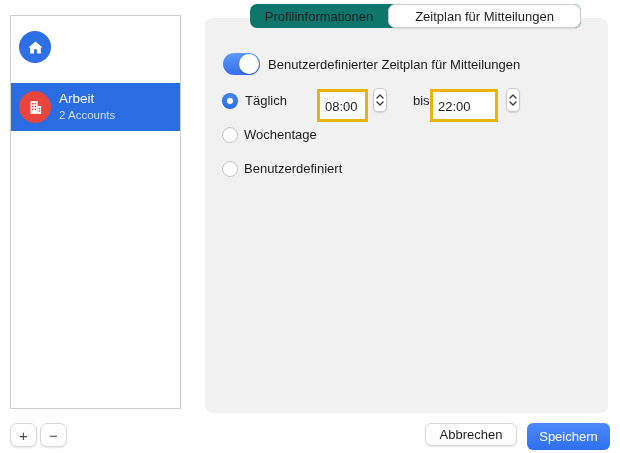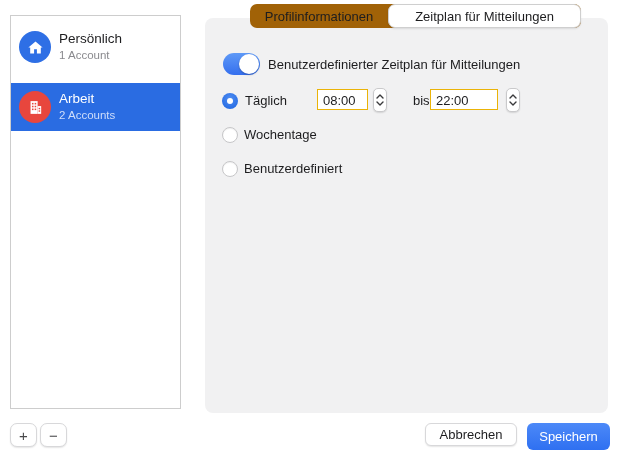--- a/index.html
+++ b/index.html
@@ -39,21 +39,21 @@
 
   
   .panel {
     left:205px; top:18px; width:403px; height:395px;
     background:#f1f1f2; border-radius:8px;
   }
 
   
   .segmented {
     left:250px; top:4px; width:331px; height:24px;
-    background:#a16207; border-radius:7px;
+    background:#0f766e; border-radius:7px;
     display:flex; align-items:stretch;
   }
   .segment {
     display:flex; align-items:center; justify-content:center;
     font-size:13px; color:#1d1d1f; white-space:nowrap;
   }
   .segment.plain { flex:0 0 138px; }
   .segment.pill {
     flex:1 1 auto;
     background:#ffffff;
@@ -89,22 +89,22 @@
     width:6px; height:6px; border-radius:50%; background:#ffffff;
   }
   .radio.off {
     background:#ffffff; border:1px solid #c6c6c8;
     box-shadow:inset 0 1px 1px rgba(0,0,0,0.06);
   }
   .radio-label { font-size:13px; line-height:16px; }
 
   
   .time-field {
-    position:absolute; height:21px; top:89px;
-    background:#ffffff; border:1px solid #eab308;
+    position:absolute; height:33px; top:89px;
+    background:#ffffff; border:3px solid #eab308;
     font-family:"Liberation Sans","DejaVu Sans",sans-serif;
     font-size:13px; color:#1d1d1f; padding:1px 0 0 5px; outline:none;
   }
   .stepper {
     top:88px; width:14px; height:24px;
     background:#ffffff; border:1px solid #c9c9cb; border-radius:5px;
     box-shadow:0 1px 1.5px rgba(0,0,0,0.12);
     display:flex; flex-direction:column; align-items:center; justify-content:center;
     gap:2px; cursor:default;
   }
@@ -133,24 +133,20 @@
 </head>
 <body>
 
 <div class="abs sidebar">
 
   <div class="profile-row" style="top:7px;">
     <span class="profile-icon" style="background:#2e6fe5;">
       <svg width="17" height="17" viewBox="0 0 24 24">
         <path d="M12 3.5 L22 12 L19.5 12 L19.5 20.5 L14 20.5 L14 14.5 L10 14.5 L10 20.5 L4.5 20.5 L4.5 12 L2 12 Z" fill="#ffffff"></path>
       </svg>
-    </span>
-    <span class="profile-texts">
-      <span class="profile-name">Persönlich</span>
-      <span class="profile-sub">1 Account</span>
     </span>
   </div>
 
   <div class="profile-row selected" style="top:55px;margin-top:12px;">
     <span class="profile-icon" style="background:#e8463d;">
       <svg width="17" height="17" viewBox="0 0 24 24">
         <rect x="5" y="3" width="10" height="18" fill="#ffffff"></rect>
         <rect x="15" y="10" width="5" height="11" fill="#ffffff"></rect>
         <g fill="#e8463d">
           <rect x="7" y="5.5" width="2.2" height="2.2"></rect>

